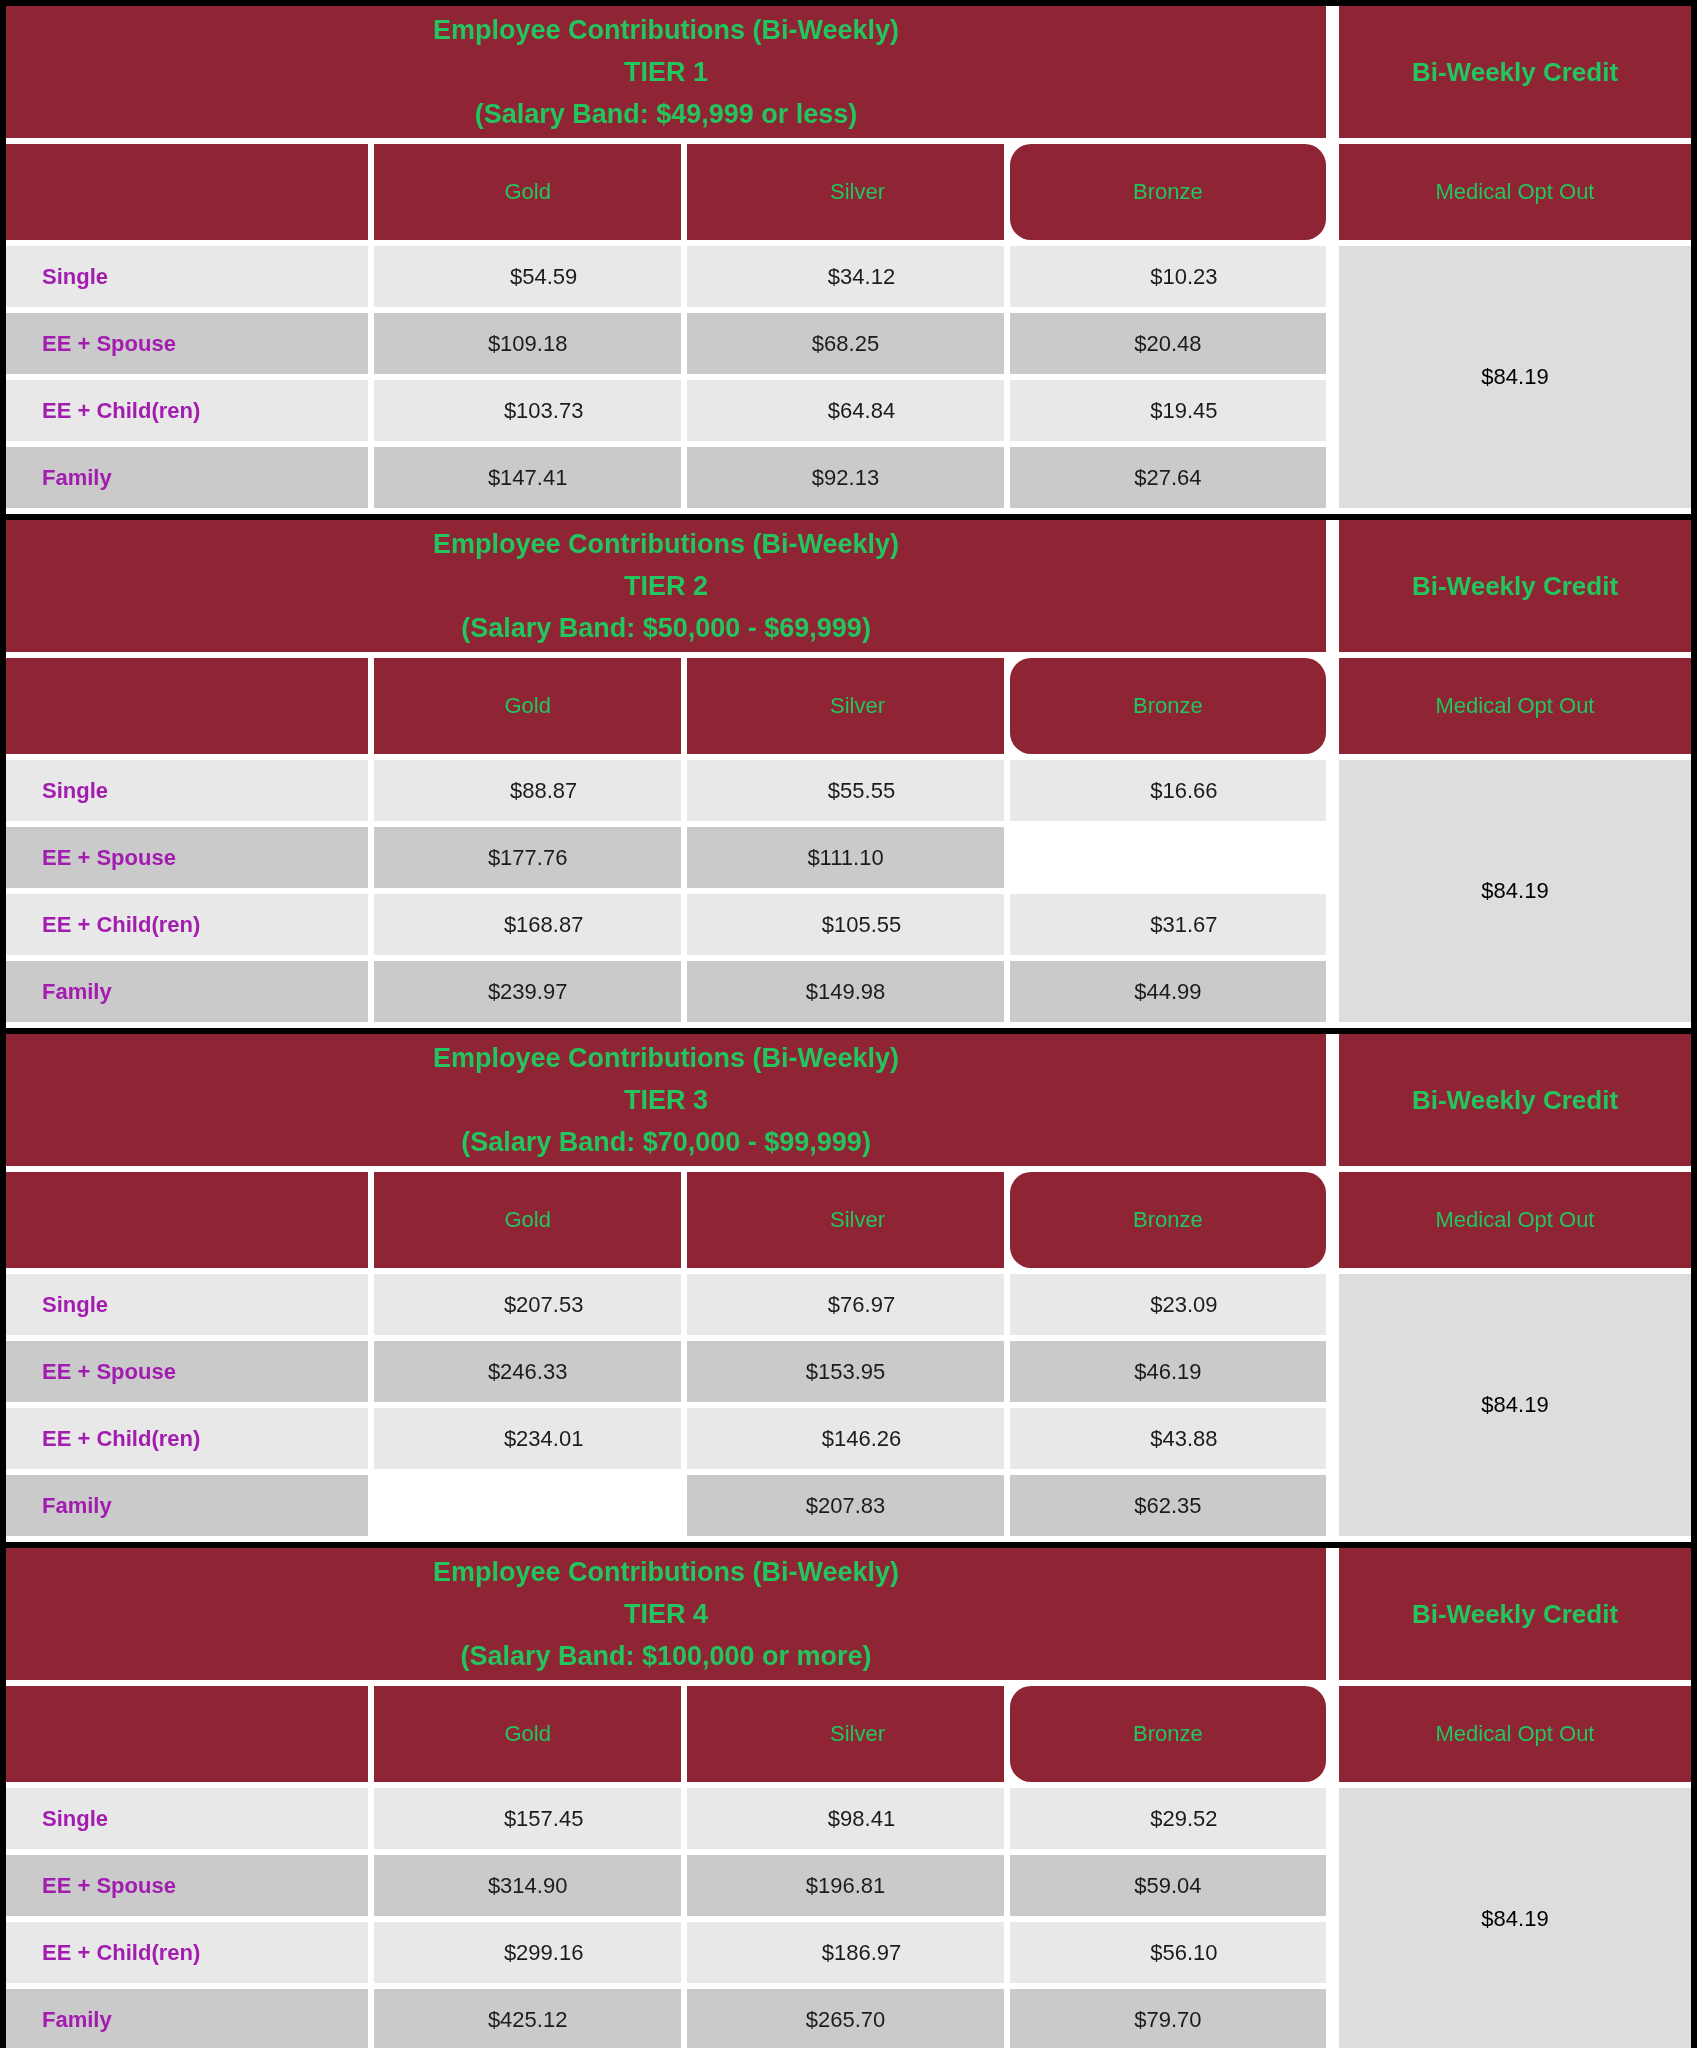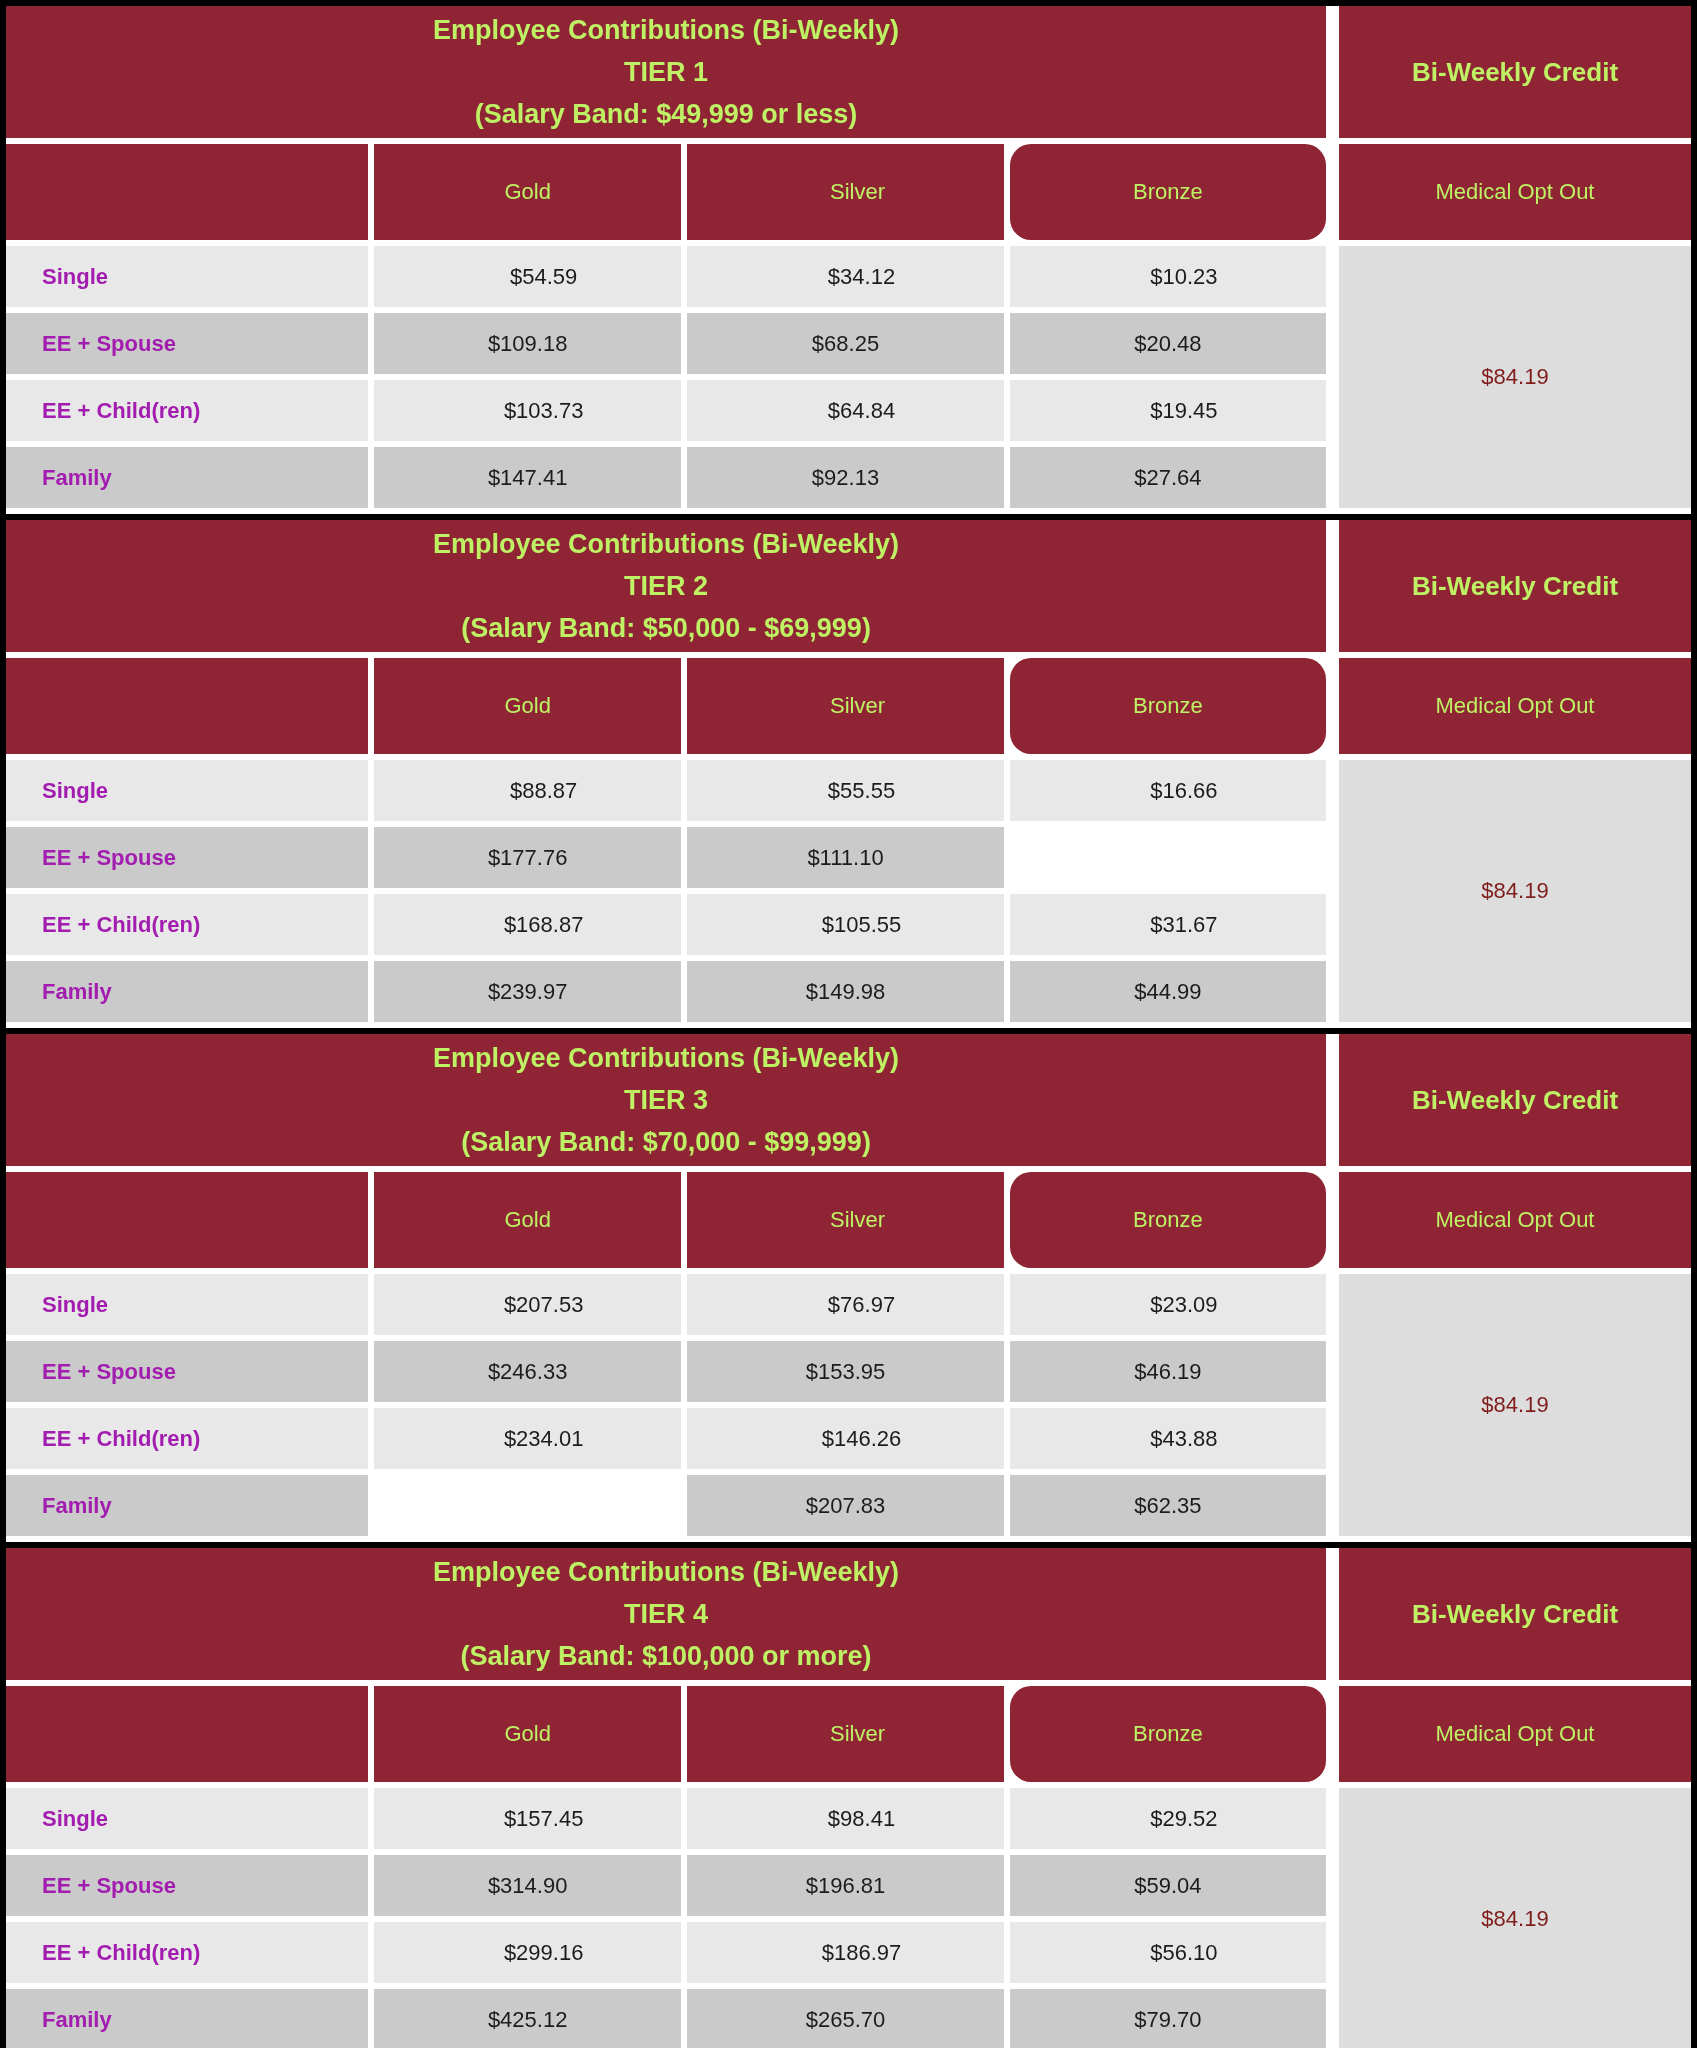--- a/index.html
+++ b/index.html
@@ -20,21 +20,21 @@
     grid-template-rows: 132px 96px 61px 61px 61px 61px;
     gap: 6px;
     background: #fff;
     padding-bottom: 6px;
     margin-bottom: 6px;
   }
   section.tier:last-child { margin-bottom: 0; }
 
   .cell { display: flex; align-items: center; justify-content: center; }
 
-  .maroon { background: #8F2434; color: #bef264; align-items: center; }
+  .maroon { background: #8F2434; color: #22c55e; align-items: center; }
 
   .title-cell {
     grid-area: 1 / 1 / 2 / 5;
     flex-direction: column;
     font-weight: bold;
     font-size: 27px;
     line-height: 42px;
     text-align: center;
   }
   .credit-header-cell {
@@ -70,21 +70,21 @@
     font-size: 22px;
     color: #a21caf;
     box-sizing: border-box;
   }
   .val { font-size: 22px; color: #1c1c1c; }
 
   .credit-value-cell {
     grid-area: 3 / 5 / 7 / 6;
     background: #DEDDDD;
     font-size: 22px;
-    color: #7f1d1d;
+    color: #000000;
     margin-left: 7px;
   }
 </style>
 </head>
 <body>
 
 <div id="frame">
   <div id="tables-root">
   <section class="tier">
 

